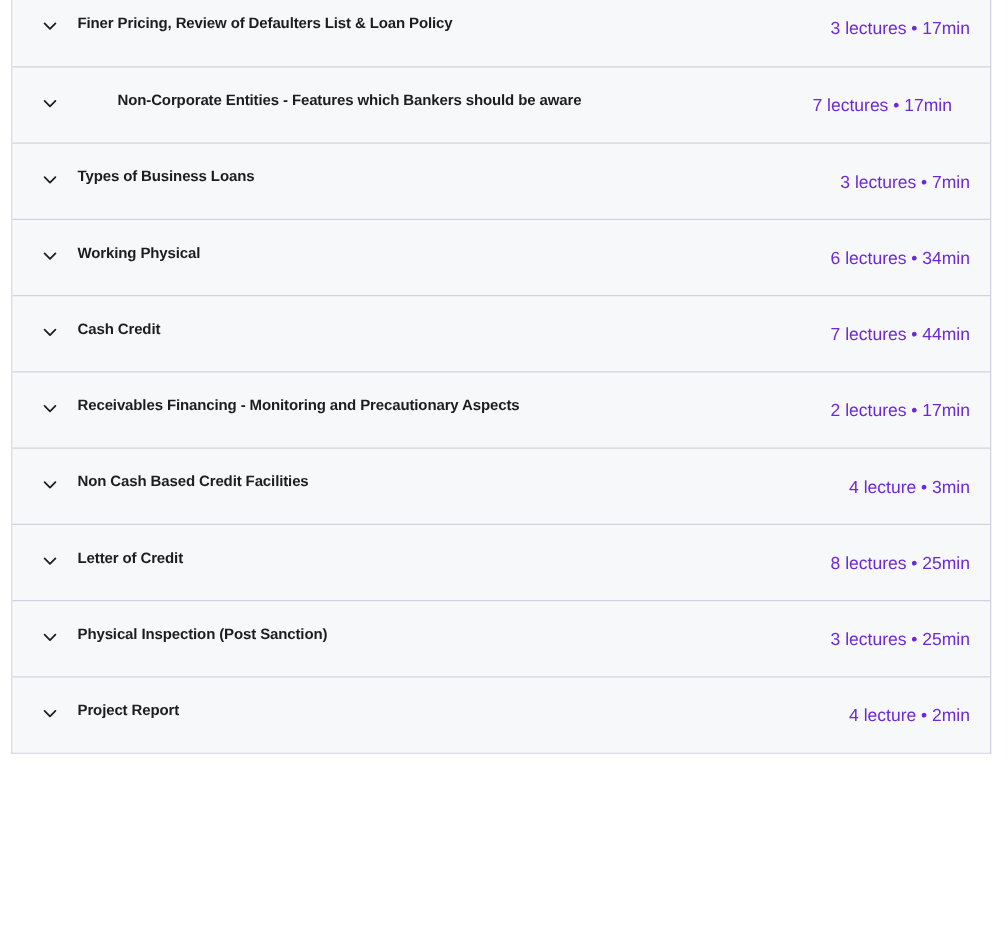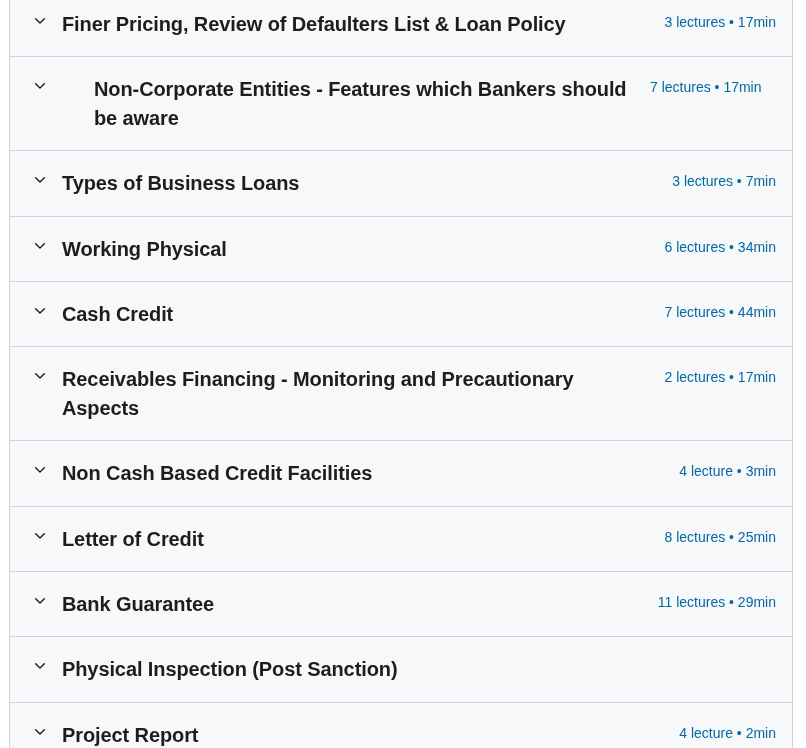--- a/index.html
+++ b/index.html
@@ -57,34 +57,34 @@
     color: #1c1d1f;
   }
   .chevron svg {
     display: block;
     width: 16px;
     height: 16px;
   }
 
   .section-title {
     flex: 1 1 auto;
-    font-size: 20px;
+    font-size: 12px;
     line-height: 1.42;
     font-weight: bold;
     color: #1c1d1f;
     letter-spacing: -0.1px;
     padding-right: 16px;
     word-break: normal;
   }
 
   .section-meta {
     flex: 0 0 auto;
     font-size: 14px;
     line-height: 1.6;
-    color: #0369a1;
+    color: #6d28d9;
     white-space: nowrap;
     text-align: left;
     padding-top: 1px;
   }
 
   
   .section.wrap .section-title {
     max-width: 540px;
     margin-left: 32px;
   }
@@ -164,30 +164,22 @@
       </span>
       <span class="section-title">Letter of Credit</span>
       <span class="section-meta">8 lectures • 25min</span>
     </div>
     <div class="section">
       <span class="chevron">
         <svg viewBox="0 0 24 24" aria-hidden="true" focusable="false">
           <path d="M5.5 8.6 L12 15.1 L18.5 8.6" fill="none" stroke="currentColor" stroke-width="2.1" stroke-linecap="round" stroke-linejoin="round"></path>
         </svg>
       </span>
-      <span class="section-title">Bank Guarantee</span>
-      <span class="section-meta">11 lectures • 29min</span>
-    </div>
-    <div class="section">
-      <span class="chevron">
-        <svg viewBox="0 0 24 24" aria-hidden="true" focusable="false">
-          <path d="M5.5 8.6 L12 15.1 L18.5 8.6" fill="none" stroke="currentColor" stroke-width="2.1" stroke-linecap="round" stroke-linejoin="round"></path>
-        </svg>
-      </span>
       <span class="section-title">Physical Inspection (Post Sanction)</span>
+      <span class="section-meta">3 lectures • 25min</span>
     </div>
     <div class="section">
       <span class="chevron">
         <svg viewBox="0 0 24 24" aria-hidden="true" focusable="false">
           <path d="M5.5 8.6 L12 15.1 L18.5 8.6" fill="none" stroke="currentColor" stroke-width="2.1" stroke-linecap="round" stroke-linejoin="round"></path>
         </svg>
       </span>
       <span class="section-title">Project Report</span>
       <span class="section-meta">4 lecture • 2min</span>
     </div>

